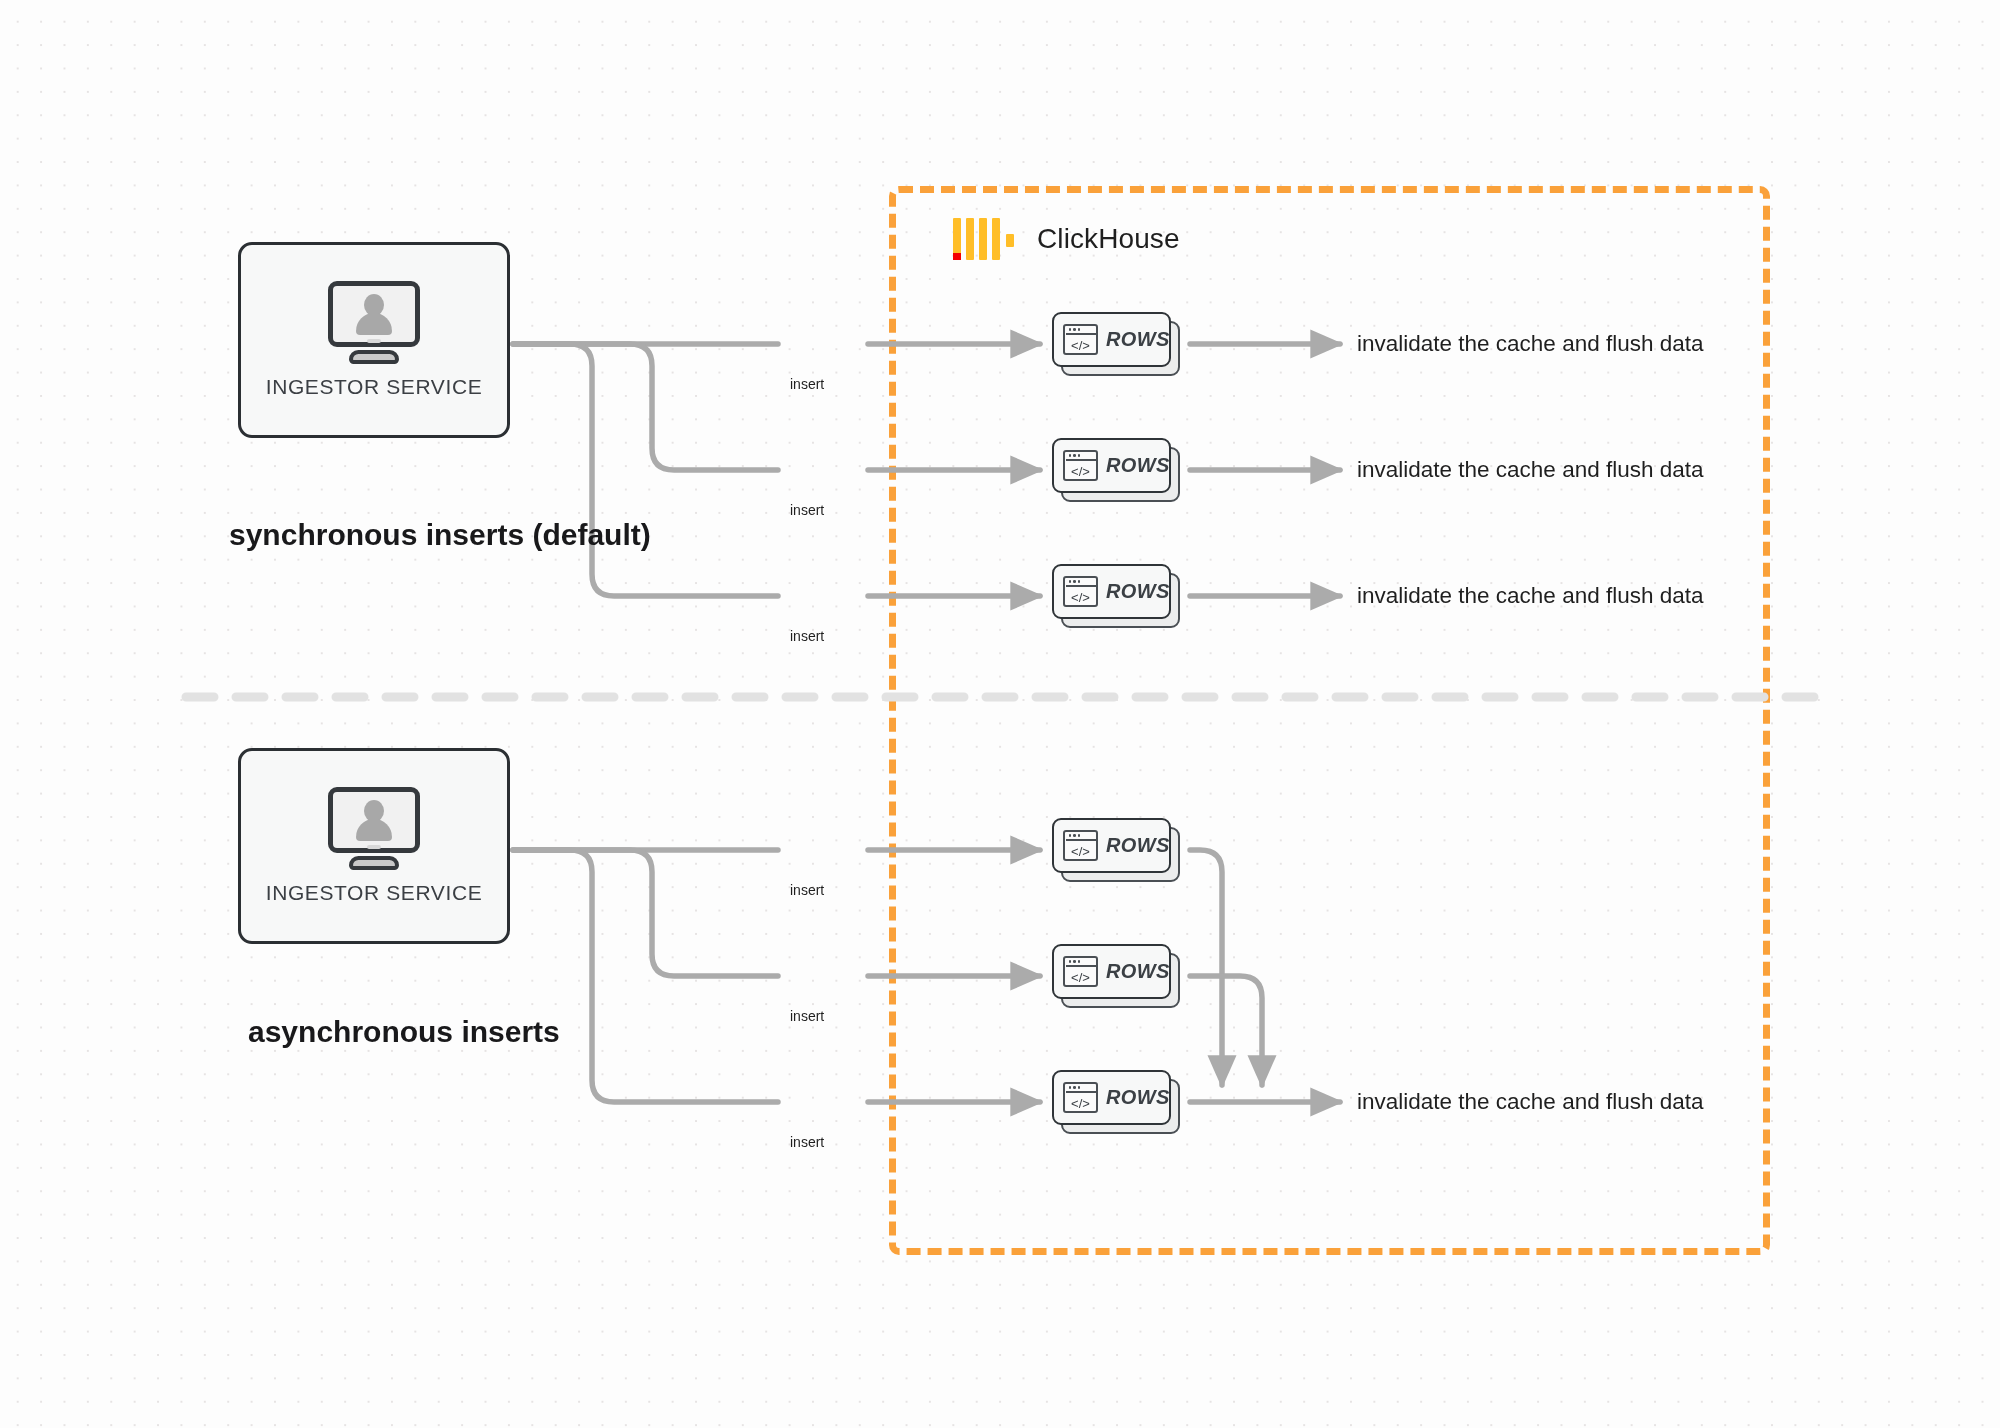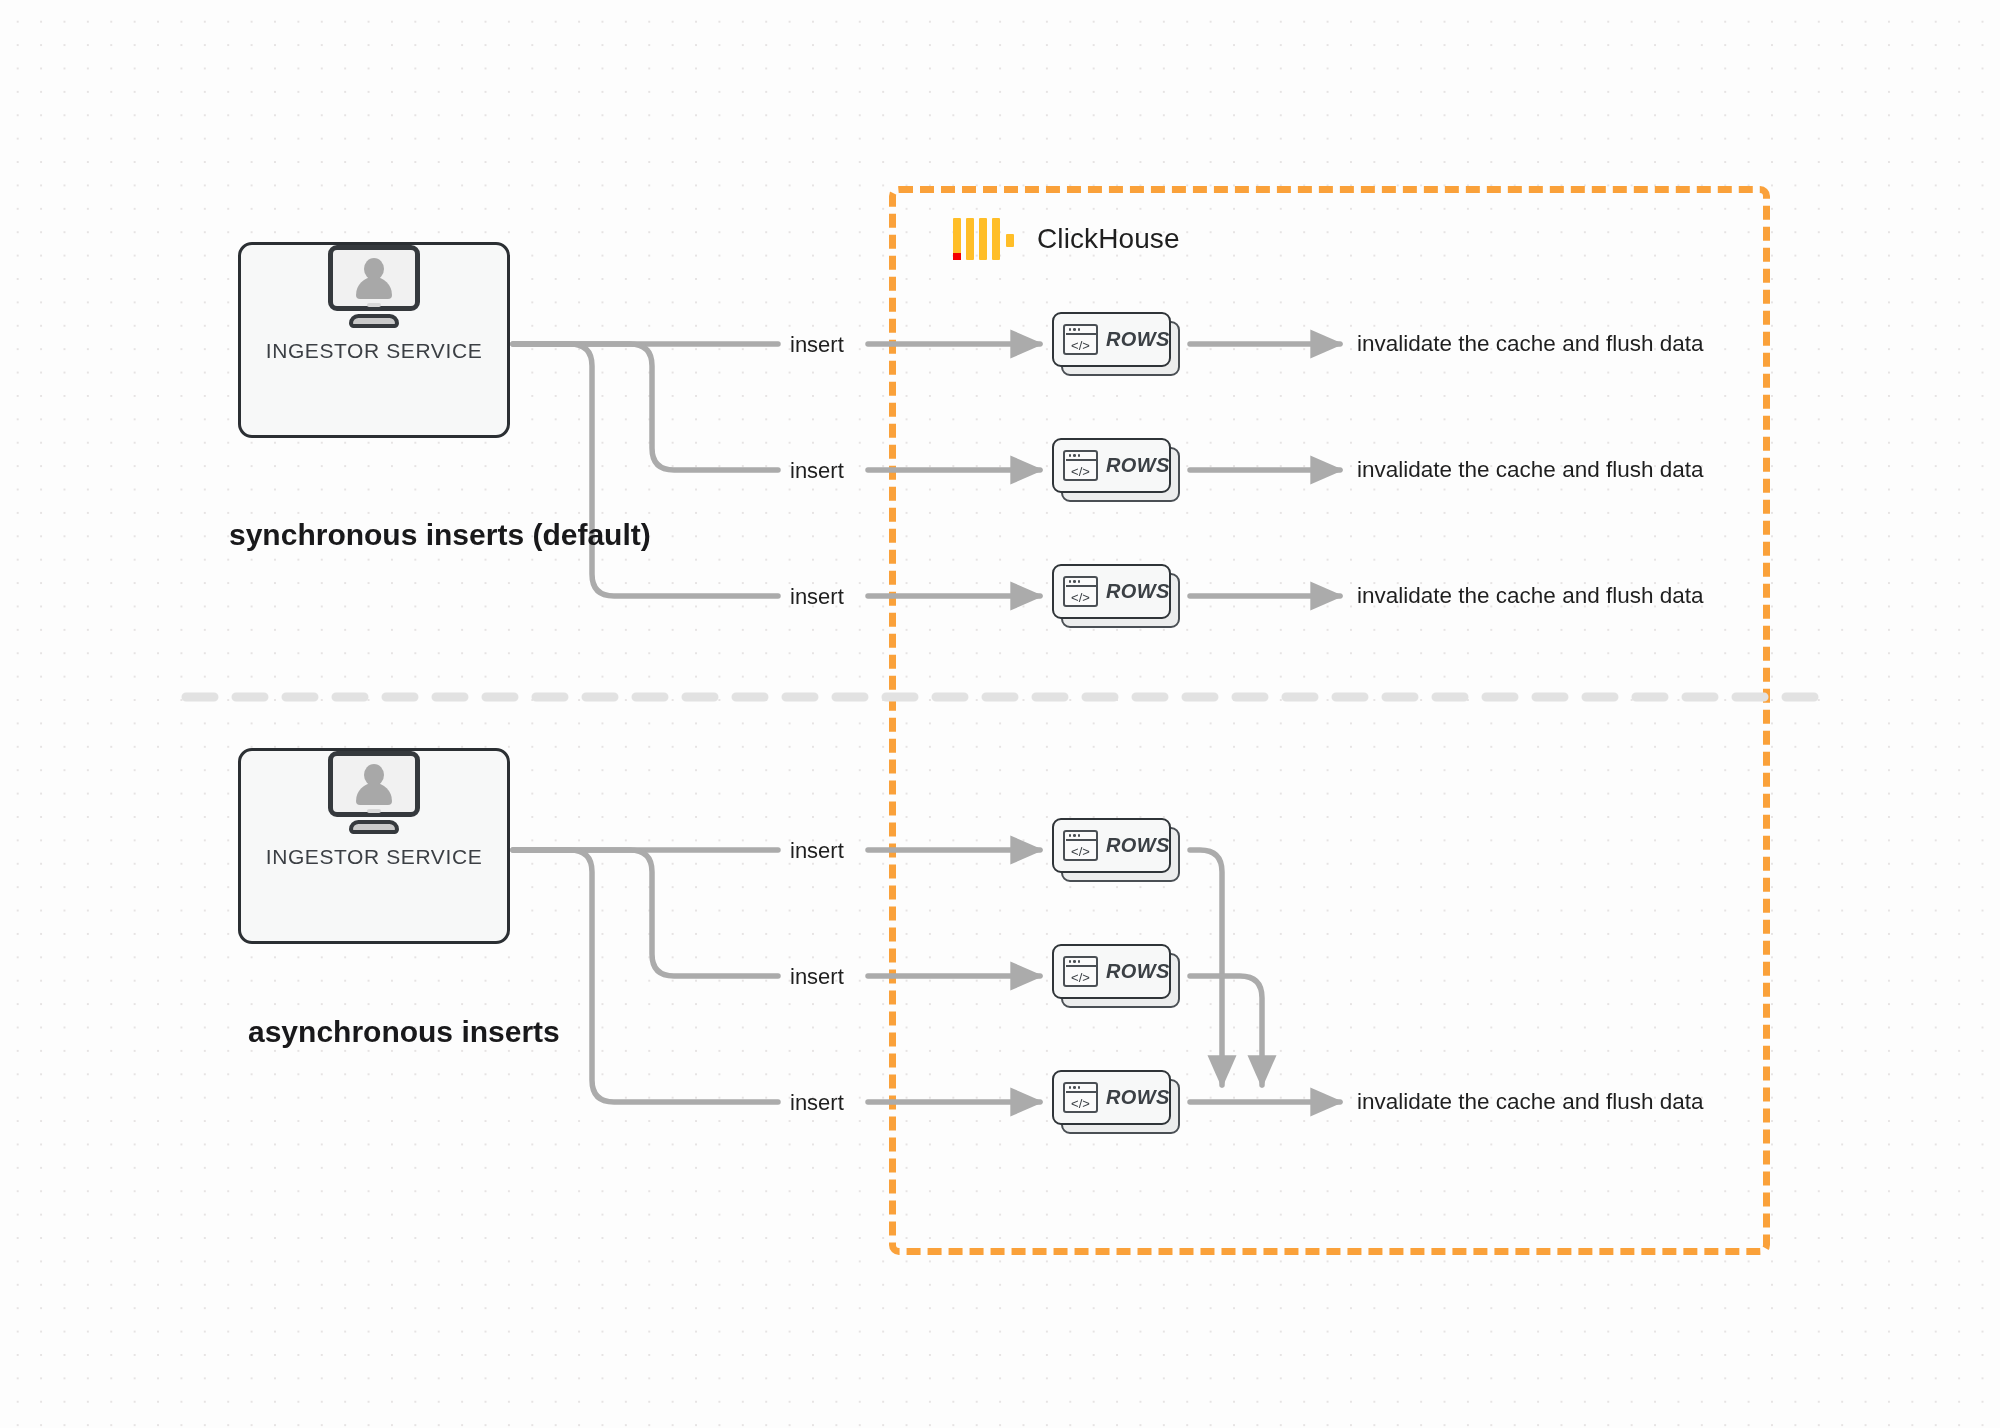--- a/index.html
+++ b/index.html
@@ -87,21 +87,21 @@
     position: absolute;
     width: 272px;
     height: 196px;
     background: #f7f8f8;
     border: 3.5px solid #2b2f33;
     border-radius: 14px;
     box-sizing: border-box;
     display: flex;
     flex-direction: column;
     align-items: center;
-    justify-content: flex-start;
+    justify-content: center;
   }
   .ingestor.top { left: 238px; top: 242px; }
   .ingestor.bottom { left: 238px; top: 748px; }
 
   .monitor {
     position: relative;
     width: 92px;
     height: 84px;
     margin-bottom: 10px;
   }
@@ -254,23 +254,24 @@
     font-size: 20px;
     font-style: italic;
     font-weight: bold;
     color: #3b4045;
     letter-spacing: 0.4px;
   }
 
   
   .edge-label {
     position: absolute;
-    font-size: 22px;
+    font-size: 14px;
     color: #1f1f1f;
     white-space: nowrap;
+    margin-top: 44px;
   }
   .invalidate-label {
     position: absolute;
     font-size: 22.5px;
     color: #1f1f1f;
     white-space: nowrap;
   }
 
   
   svg.layer {

